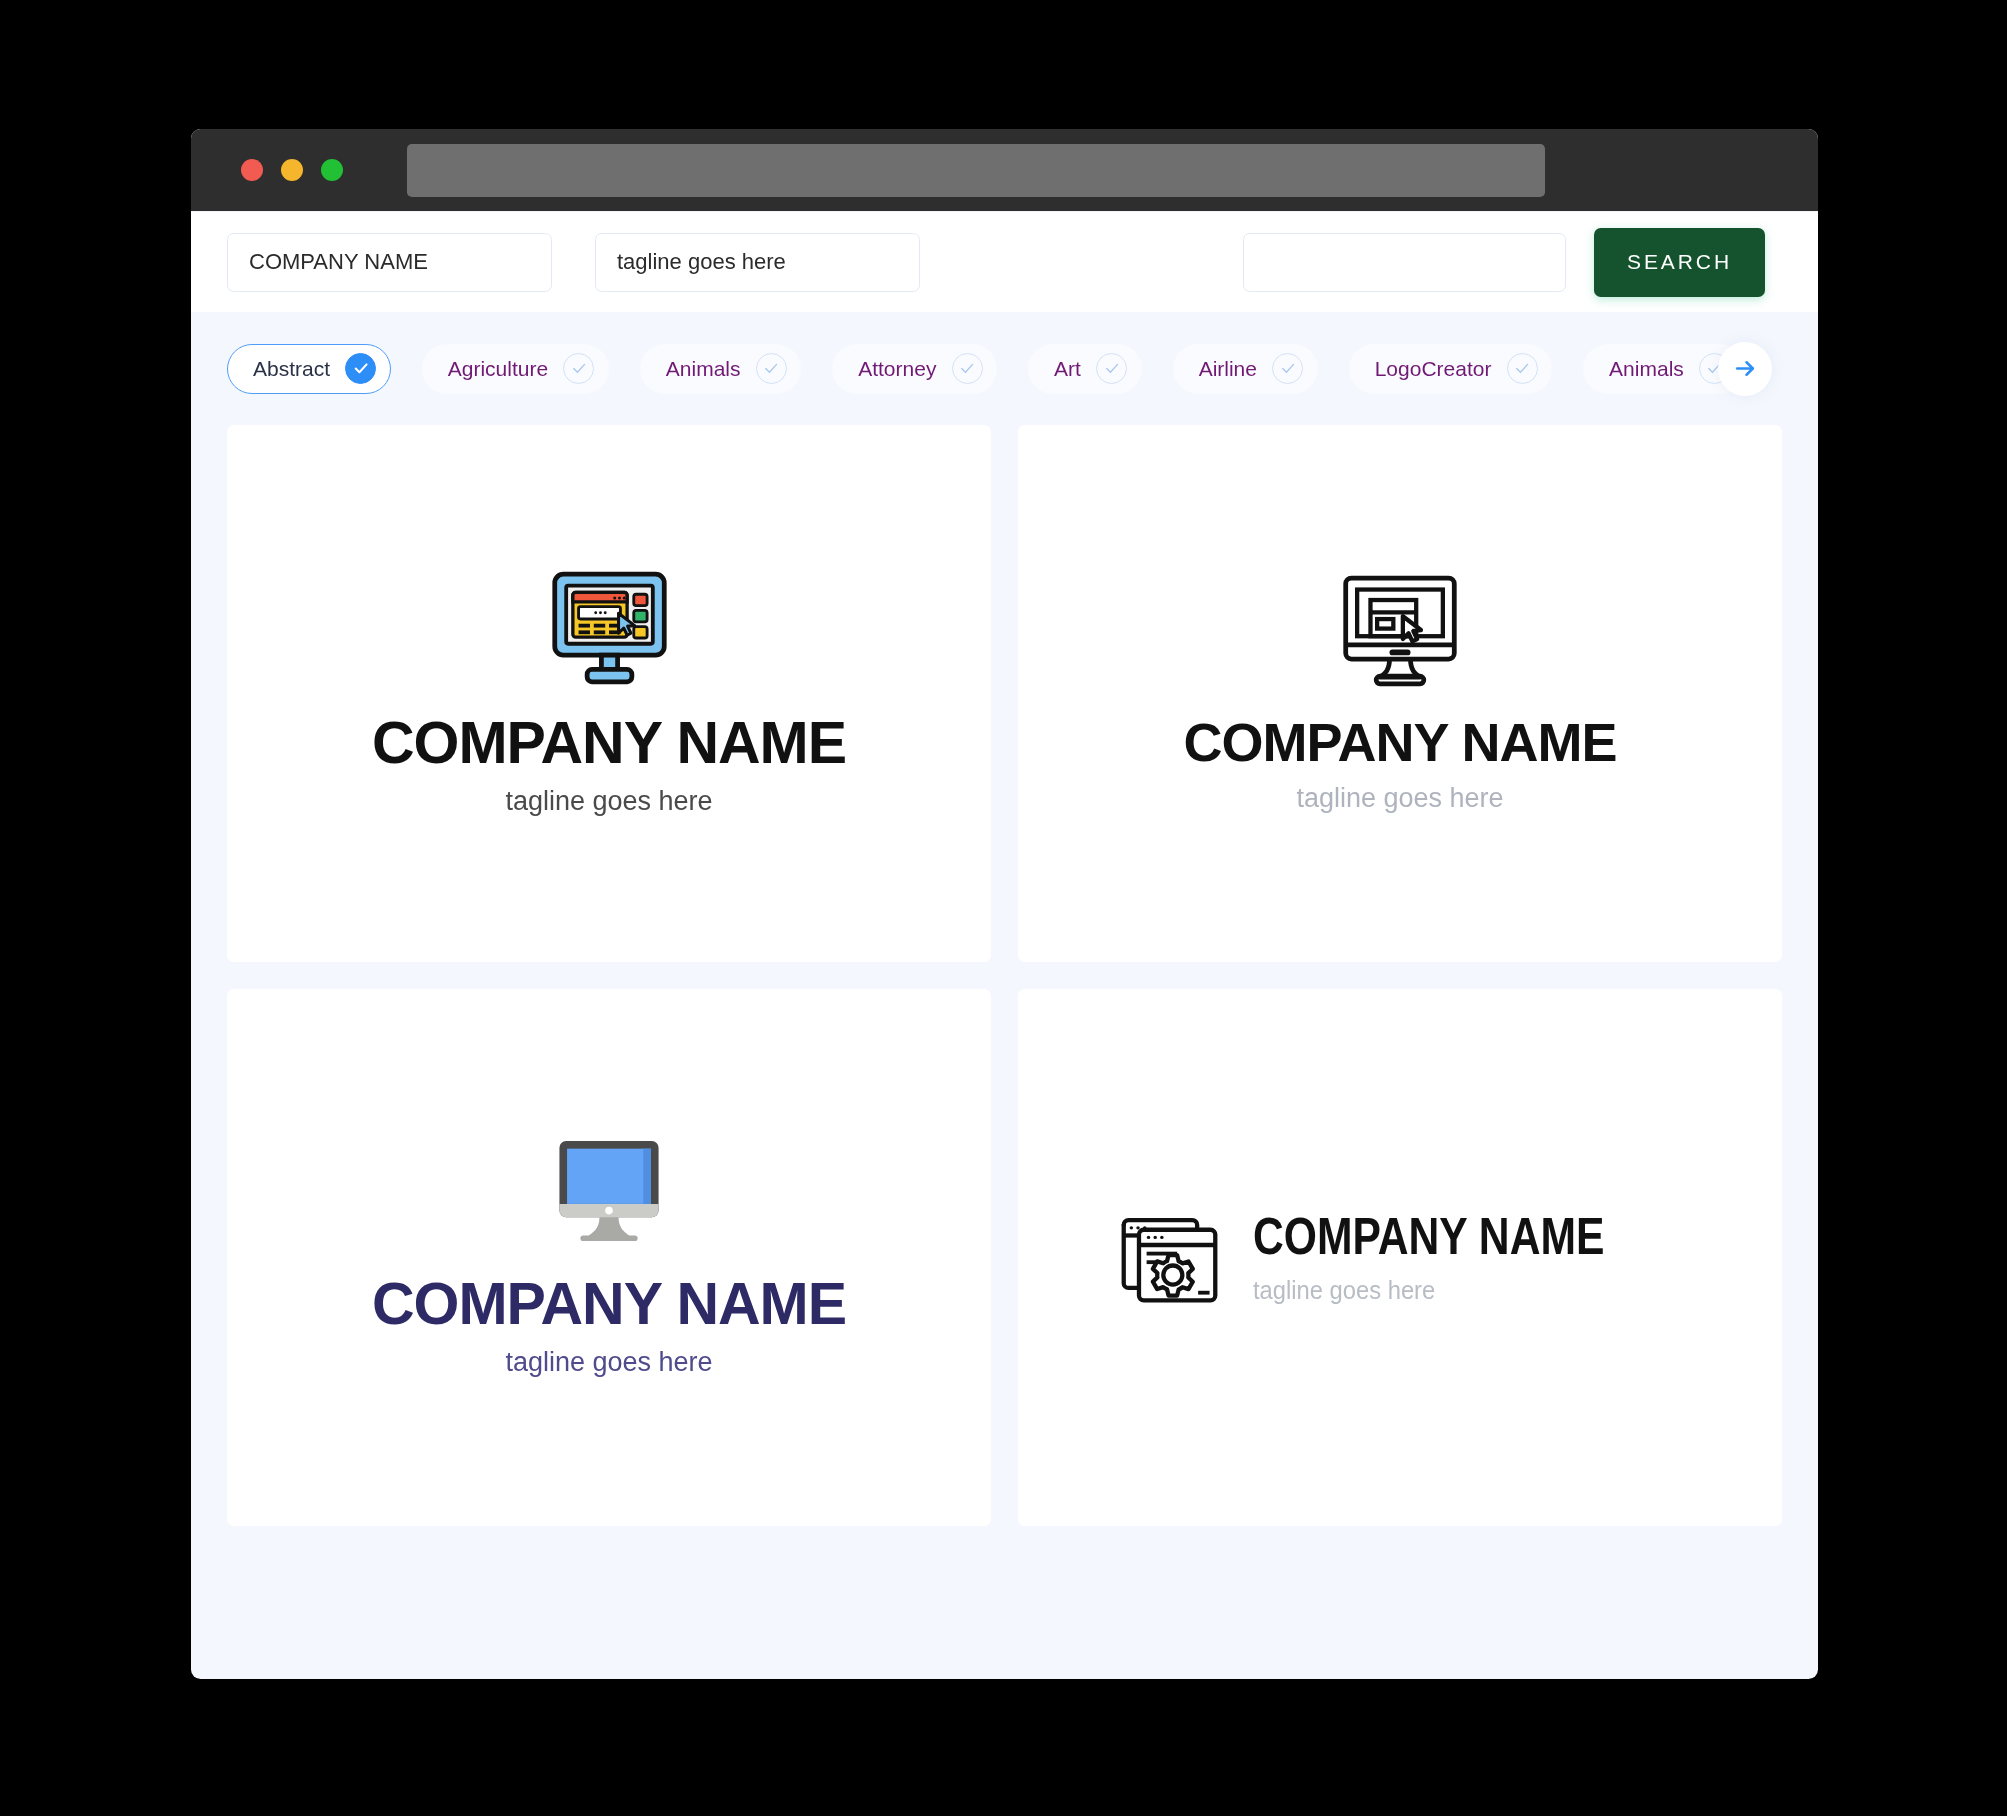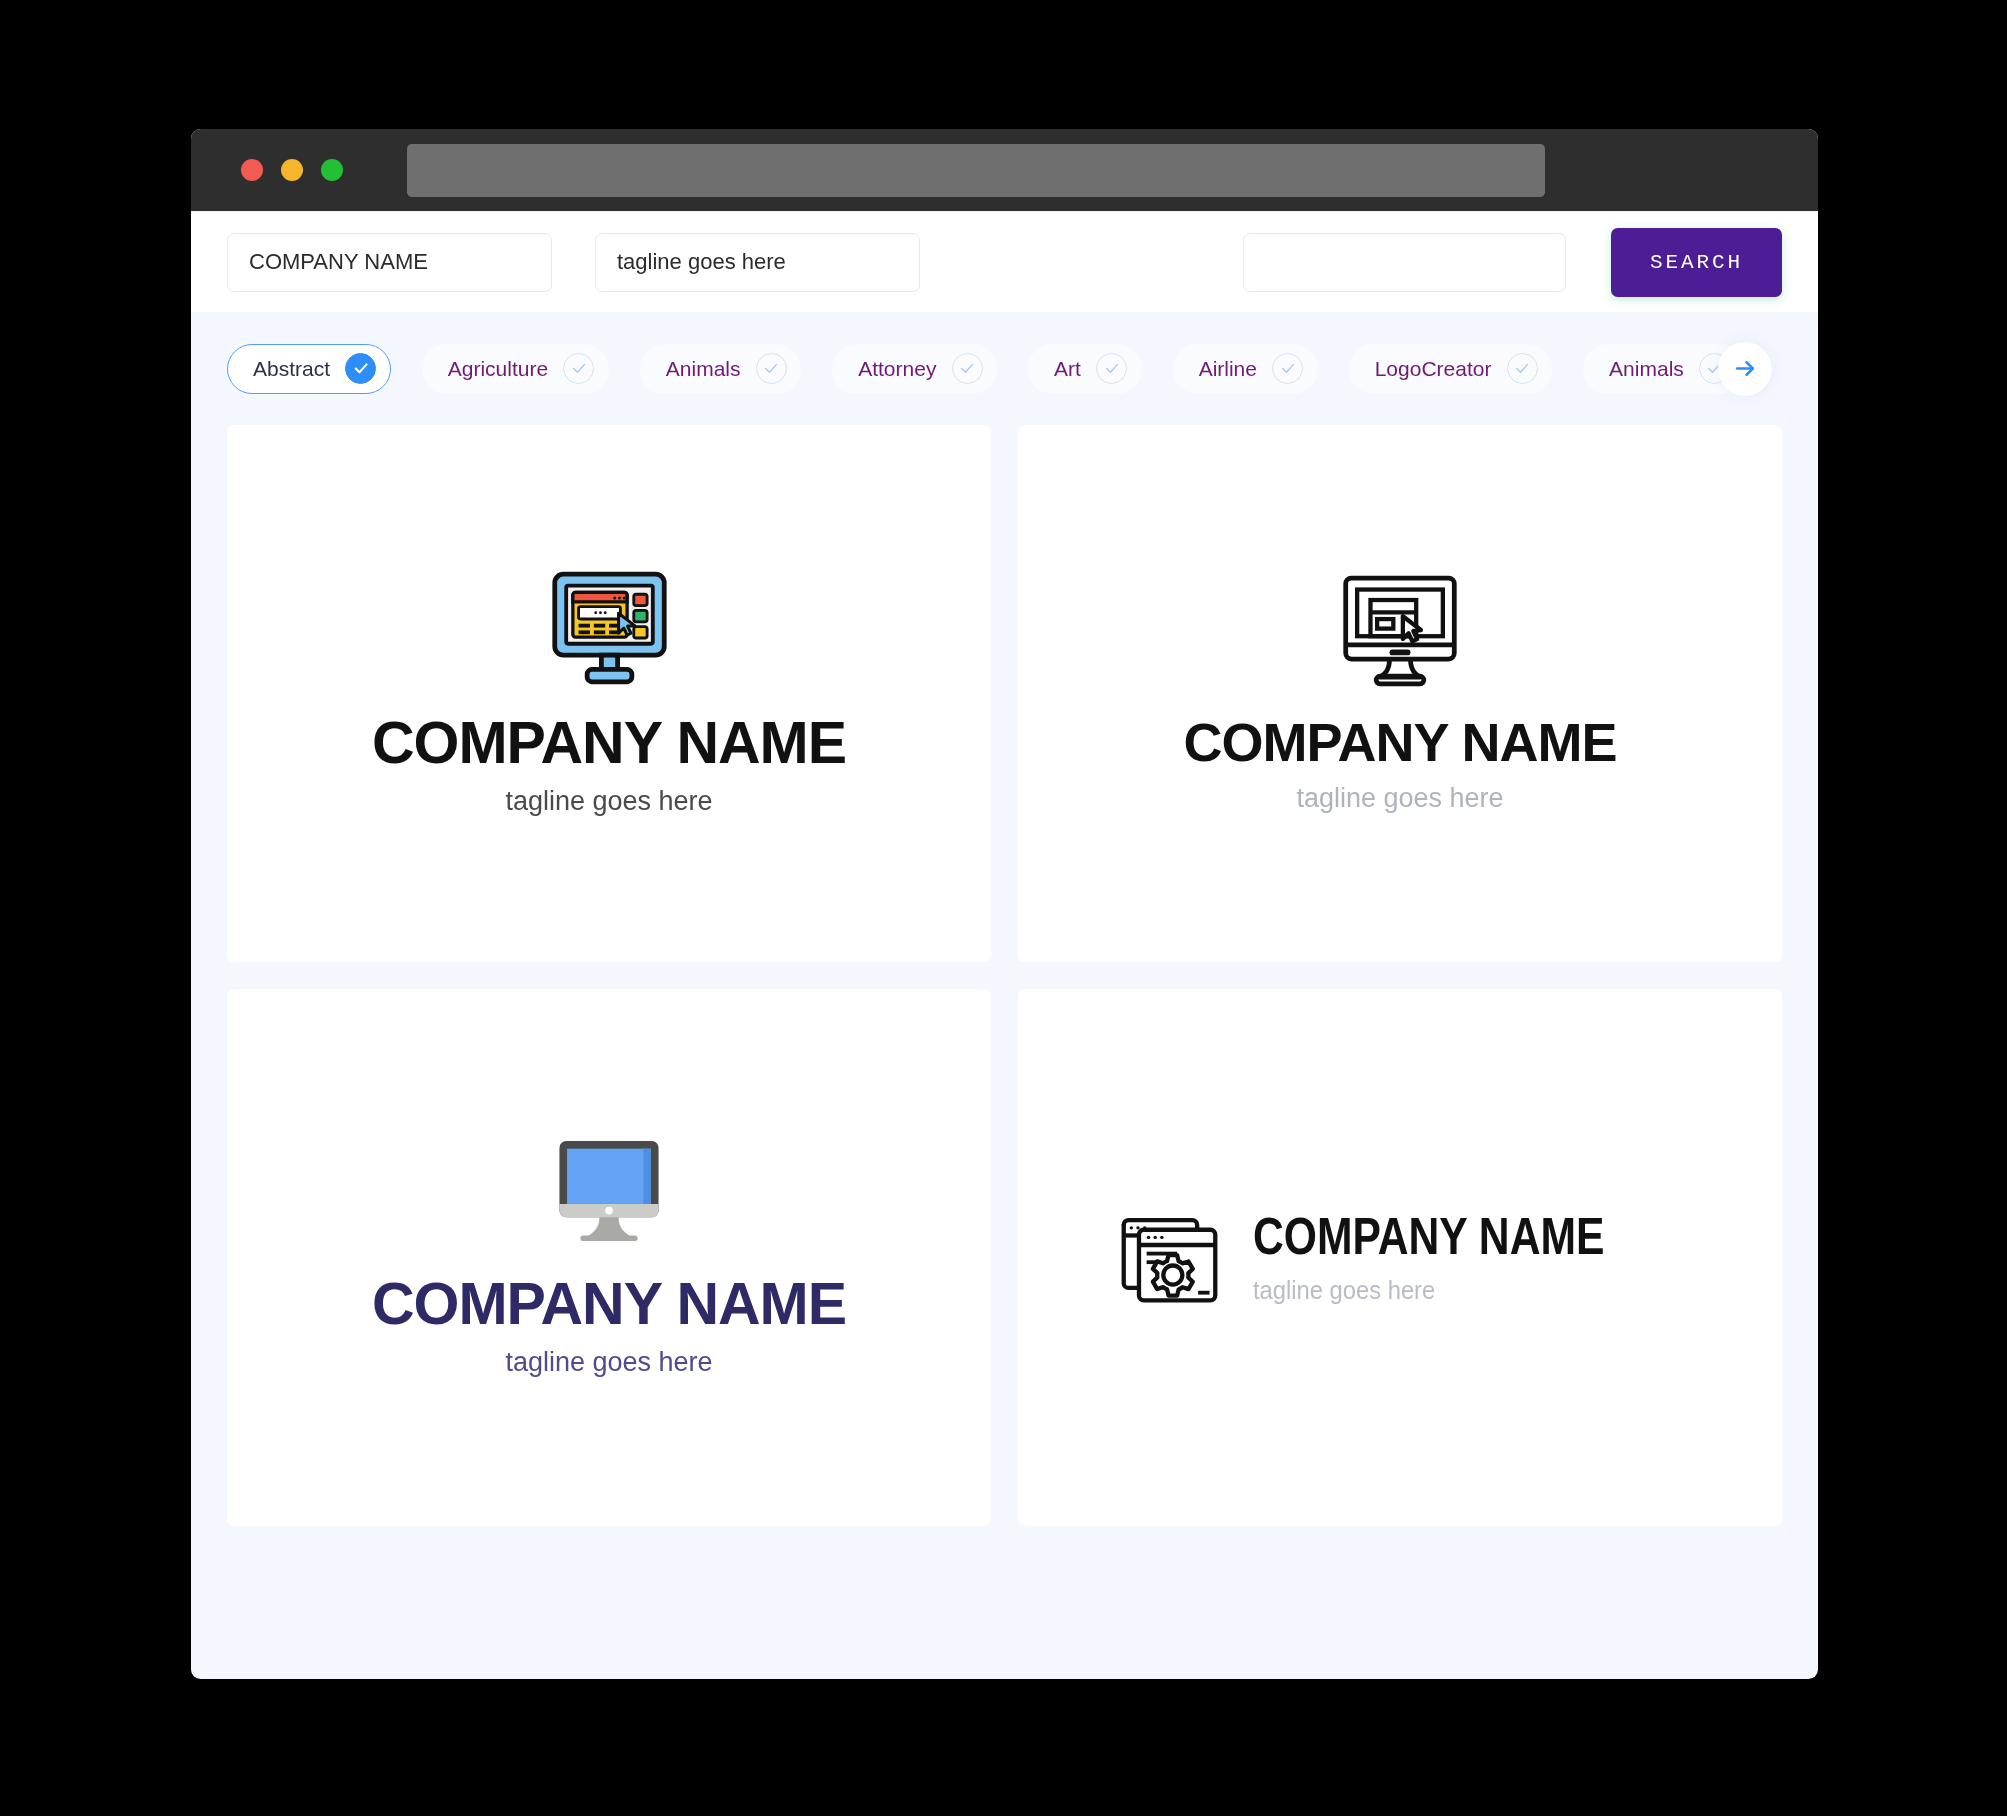--- a/index.html
+++ b/index.html
@@ -81,35 +81,35 @@
     padding: 0 21px;
     font-size: 22px;
     color: #2b2b2b;
     font-family: "Liberation Sans", sans-serif;
   }
   #field-company  { width: 325px; }
   #field-tagline  { width: 325px; margin-left: 43px; }
   #field-extra    { width: 323px; margin-left: 323px; }
 
   #search-button {
-    margin-left: 45px;
+    margin-left: 28px;
     width: 171px;
     height: 69px;
-    background: #4c1d95;
+    background: #14532d;
     border-radius: 6.7px;
     color: #ffffff;
     font-size: 21px;
     letter-spacing: 2.9px;
     display: flex;
     align-items: center;
     justify-content: center;
     border: none;
     cursor: pointer;
     box-shadow: 0 2.9px 9.6px rgba(78,203,156,0.35);
-    font-family: Liberation Mono, monospace;
+    font-family: Liberation Sans, sans-serif;
   }
 
   
   #category-bar {
     height: 113px;
     background: #f4f7fd;
     display: flex;
     align-items: center;
     padding: 0 36px;
     position: relative;

